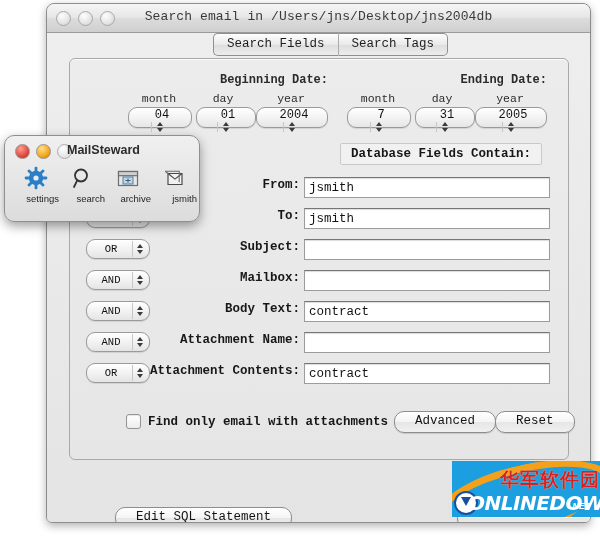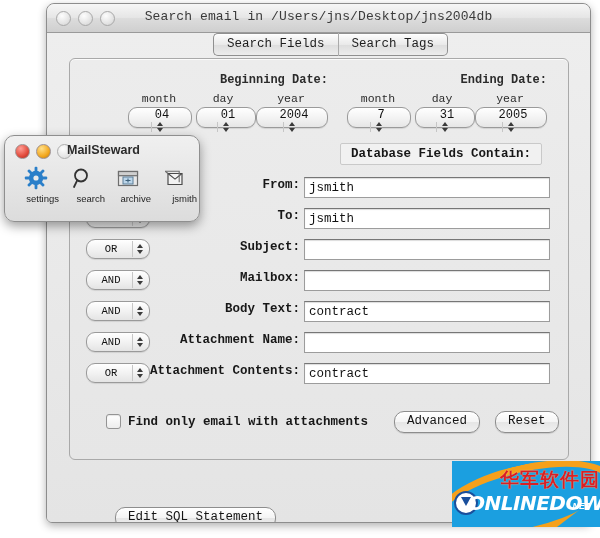--- a/index.html
+++ b/index.html
@@ -106,26 +106,26 @@
     font-size:12.5px;font-weight:bold;color:#171717;white-space:nowrap;
   }
   .fld{
     position:absolute;left:234px;width:244px;height:19px;
     border:1px solid #9c9c9c;border-top-color:#767676;background:#ffffff;
     box-shadow:inset 0 1px 1px rgba(0,0,0,.14);
   }
   .fld .txt{font-size:12.5px;color:#111;padding:1px 0 0 4px;line-height:18px;}
 
   
-  .chk-wrap{position:absolute;left:36px;top:355px;display:flex;align-items:center;gap:7px;}
+  .chk-wrap{position:absolute;left:56px;top:355px;display:flex;align-items:center;gap:7px;}
   .chkbox{width:13px;height:13px;border:1px solid #949494;border-radius:3px;
     background:linear-gradient(#ffffff,#ededed);box-shadow:inset 0 1px 1px rgba(0,0,0,.10);}
   .chk-lbl{font-size:12.5px;font-weight:bold;color:#171717;}
   .btn{
-    height:20px;line-height:19px;padding:0 12px;font-size:12.5px;color:#131313;
+    height:20px;line-height:19px;padding:0 20px;font-size:12.5px;color:#131313;
     border:1px solid #8d8d8d;border-radius:10px;
     background:linear-gradient(#ffffff,#f4f4f4 50%,#e6e6e6 52%,#f0f0f0);
     box-shadow:0 1px 1px rgba(0,0,0,.13),inset 0 1px 0 #ffffff;
     white-space:nowrap;
   }
   .btn-adv{position:absolute;left:324px;top:352px;}
   .btn-reset{position:absolute;left:425px;top:352px;}
   .btn-sql{position:absolute;left:68px;top:474px;}
   .btn-hidden{position:absolute;left:410px;top:474px;width:100px;}
 
@@ -143,21 +143,21 @@
   .pl.red{background:radial-gradient(circle at 36% 28%,#ff9d94,#e24b3c 60%,#a92a1d);}
   .pl.yel{background:radial-gradient(circle at 36% 28%,#ffe08a,#f3a81f 60%,#c07a07);}
   .pl.gry{background:radial-gradient(circle at 38% 30%,#fdfdfd,#e6e6e6 62%,#d2d2d2);border-color:#adadad;}
   .pal-items{position:absolute;left:8px;top:28px;display:flex;}
   .pal-item{width:46px;text-align:right;}
   .pal-ico{height:26px;display:flex;align-items:flex-end;justify-content:center;}
   .pal-lbl{font-size:9.5px;color:#1f1f1f;margin-top:3px;}
 
   
   .wm{
-    position:absolute;left:452px;top:461px;width:148px;height:66px;
+    position:absolute;left:452px;top:461px;width:148px;height:56px;
     background:#1b9fe0;overflow:hidden;z-index:40;
   }
   .wm .swoosh{
     position:absolute;left:-18px;top:4px;width:168px;height:56px;
     border:7px solid #f5a01b;border-radius:50%;
     transform:rotate(-13deg);
     clip-path:polygon(0 0,100% 0,100% 55%,62% 100%,0 72%);
   }
   .wm .cn{
     position:absolute;left:48px;top:6px;font-size:19px;font-weight:bold;color:#d81f26;

